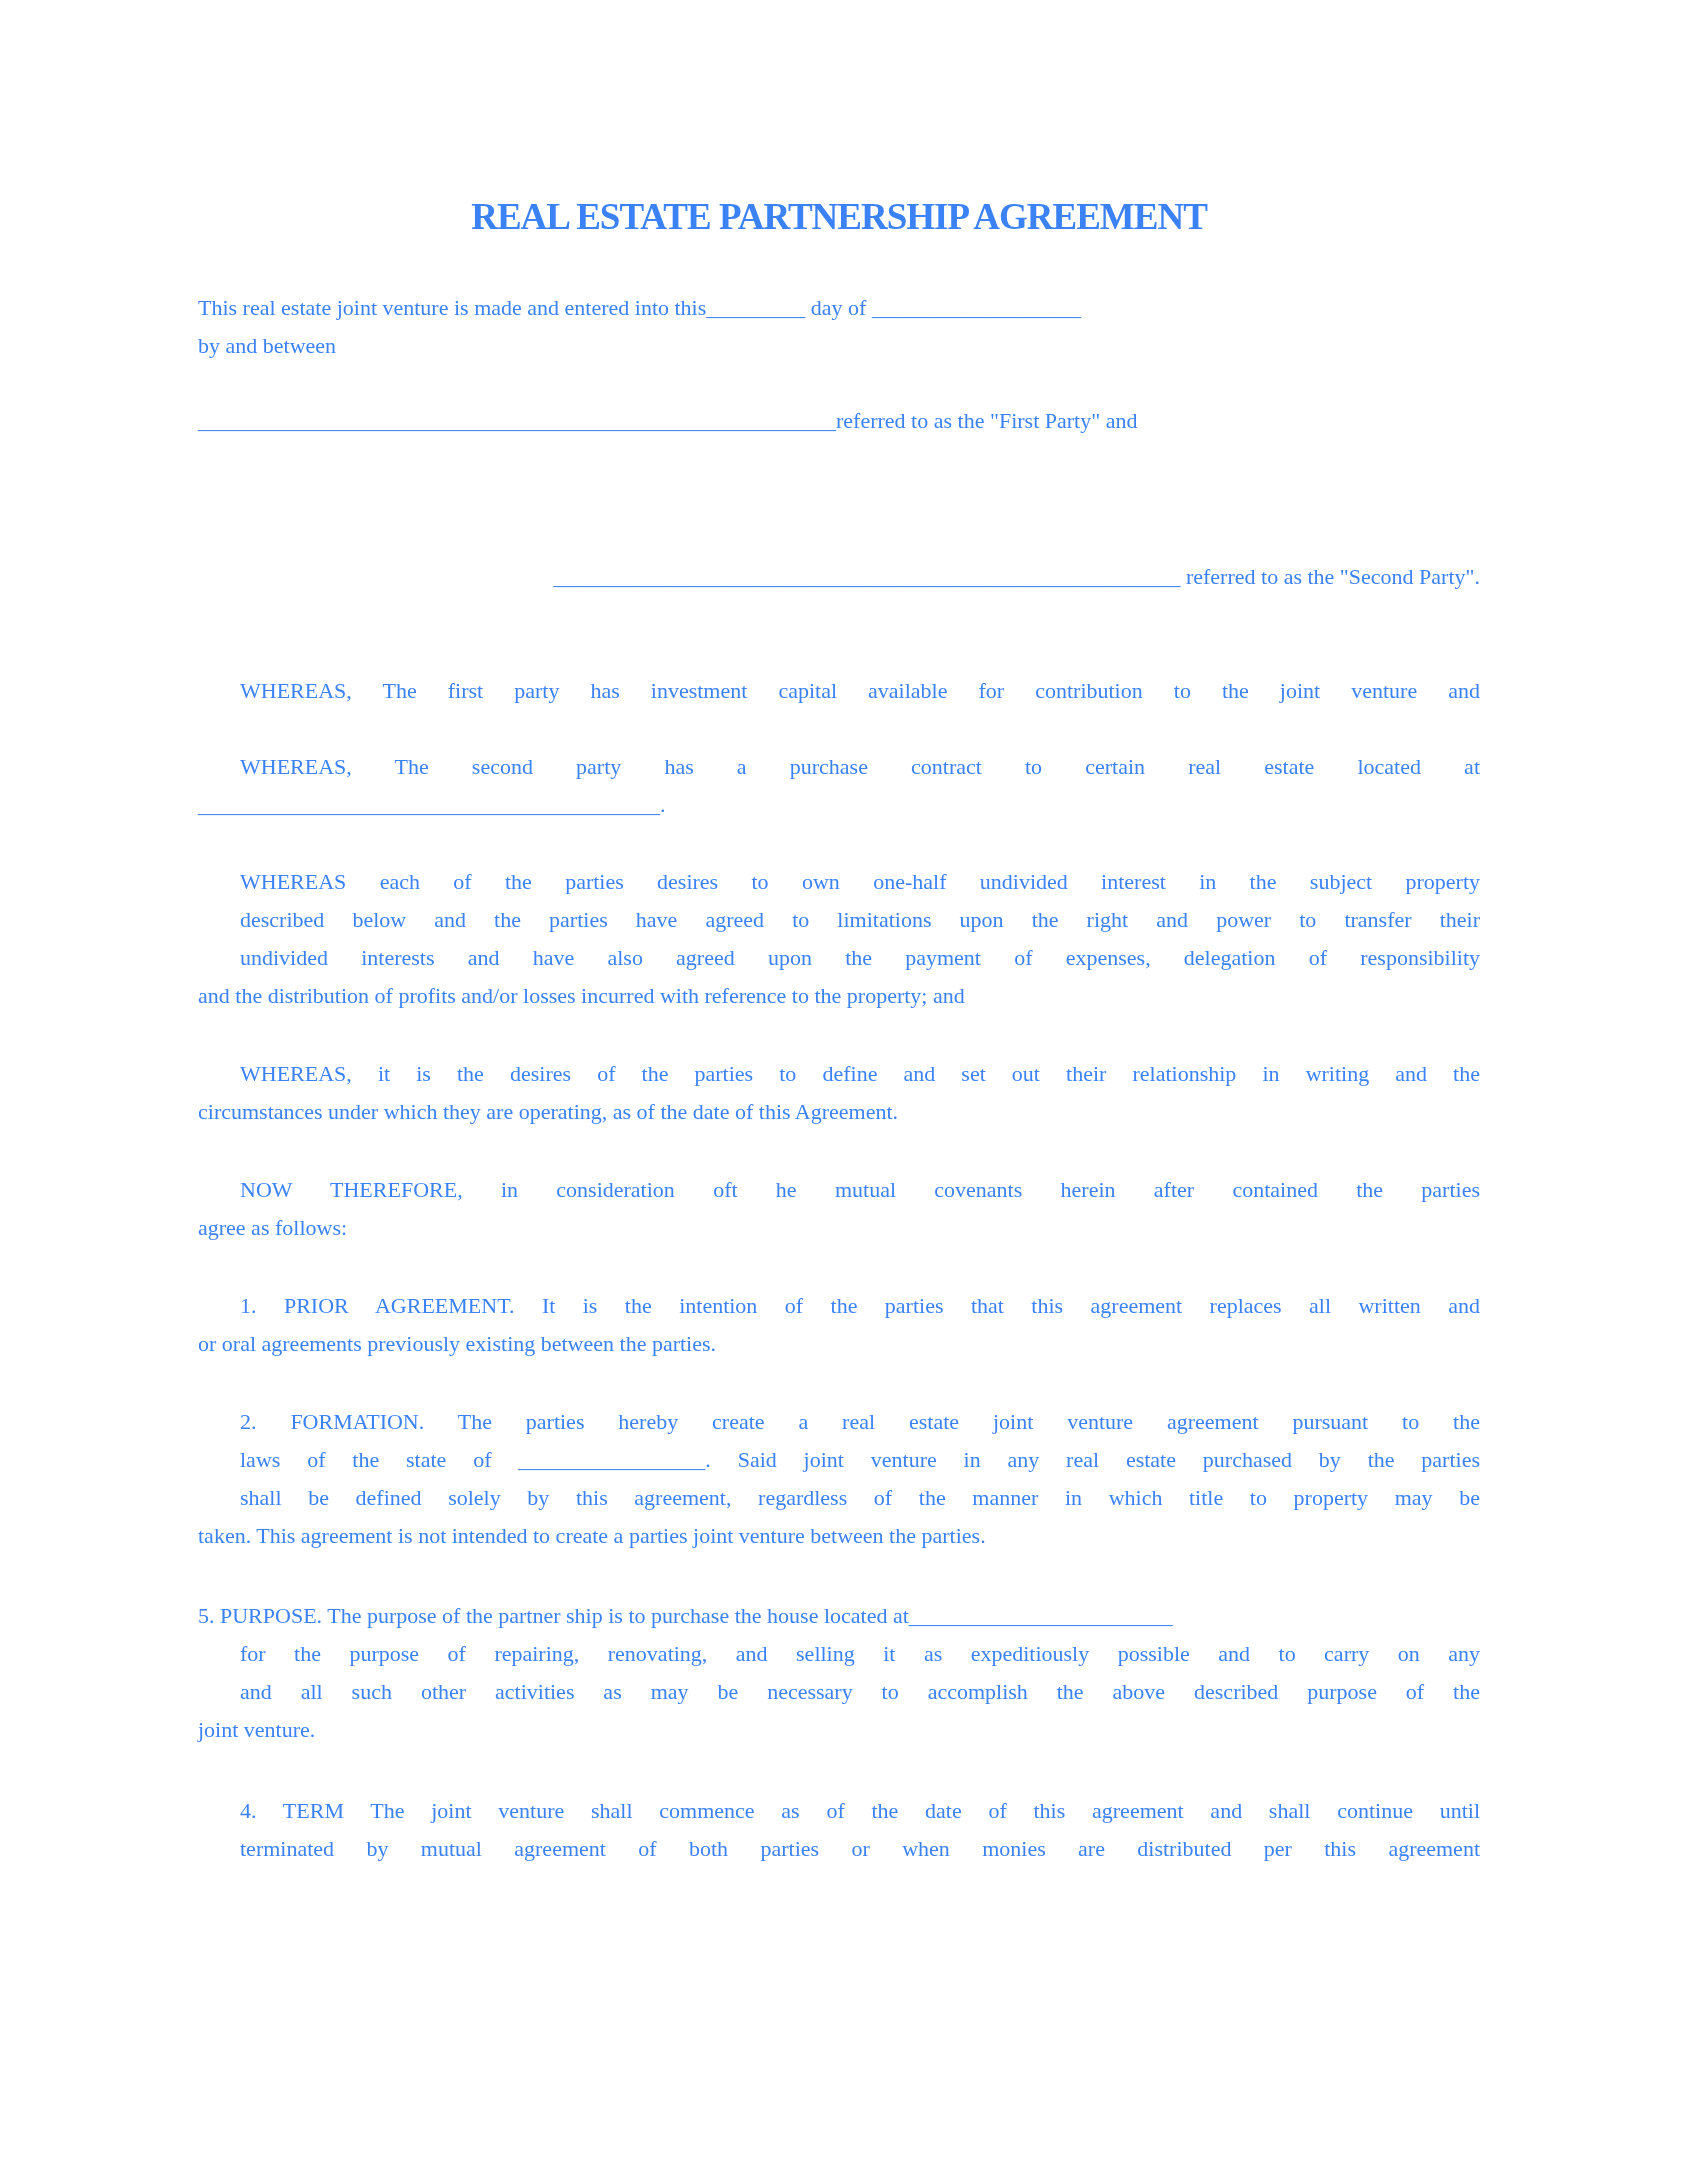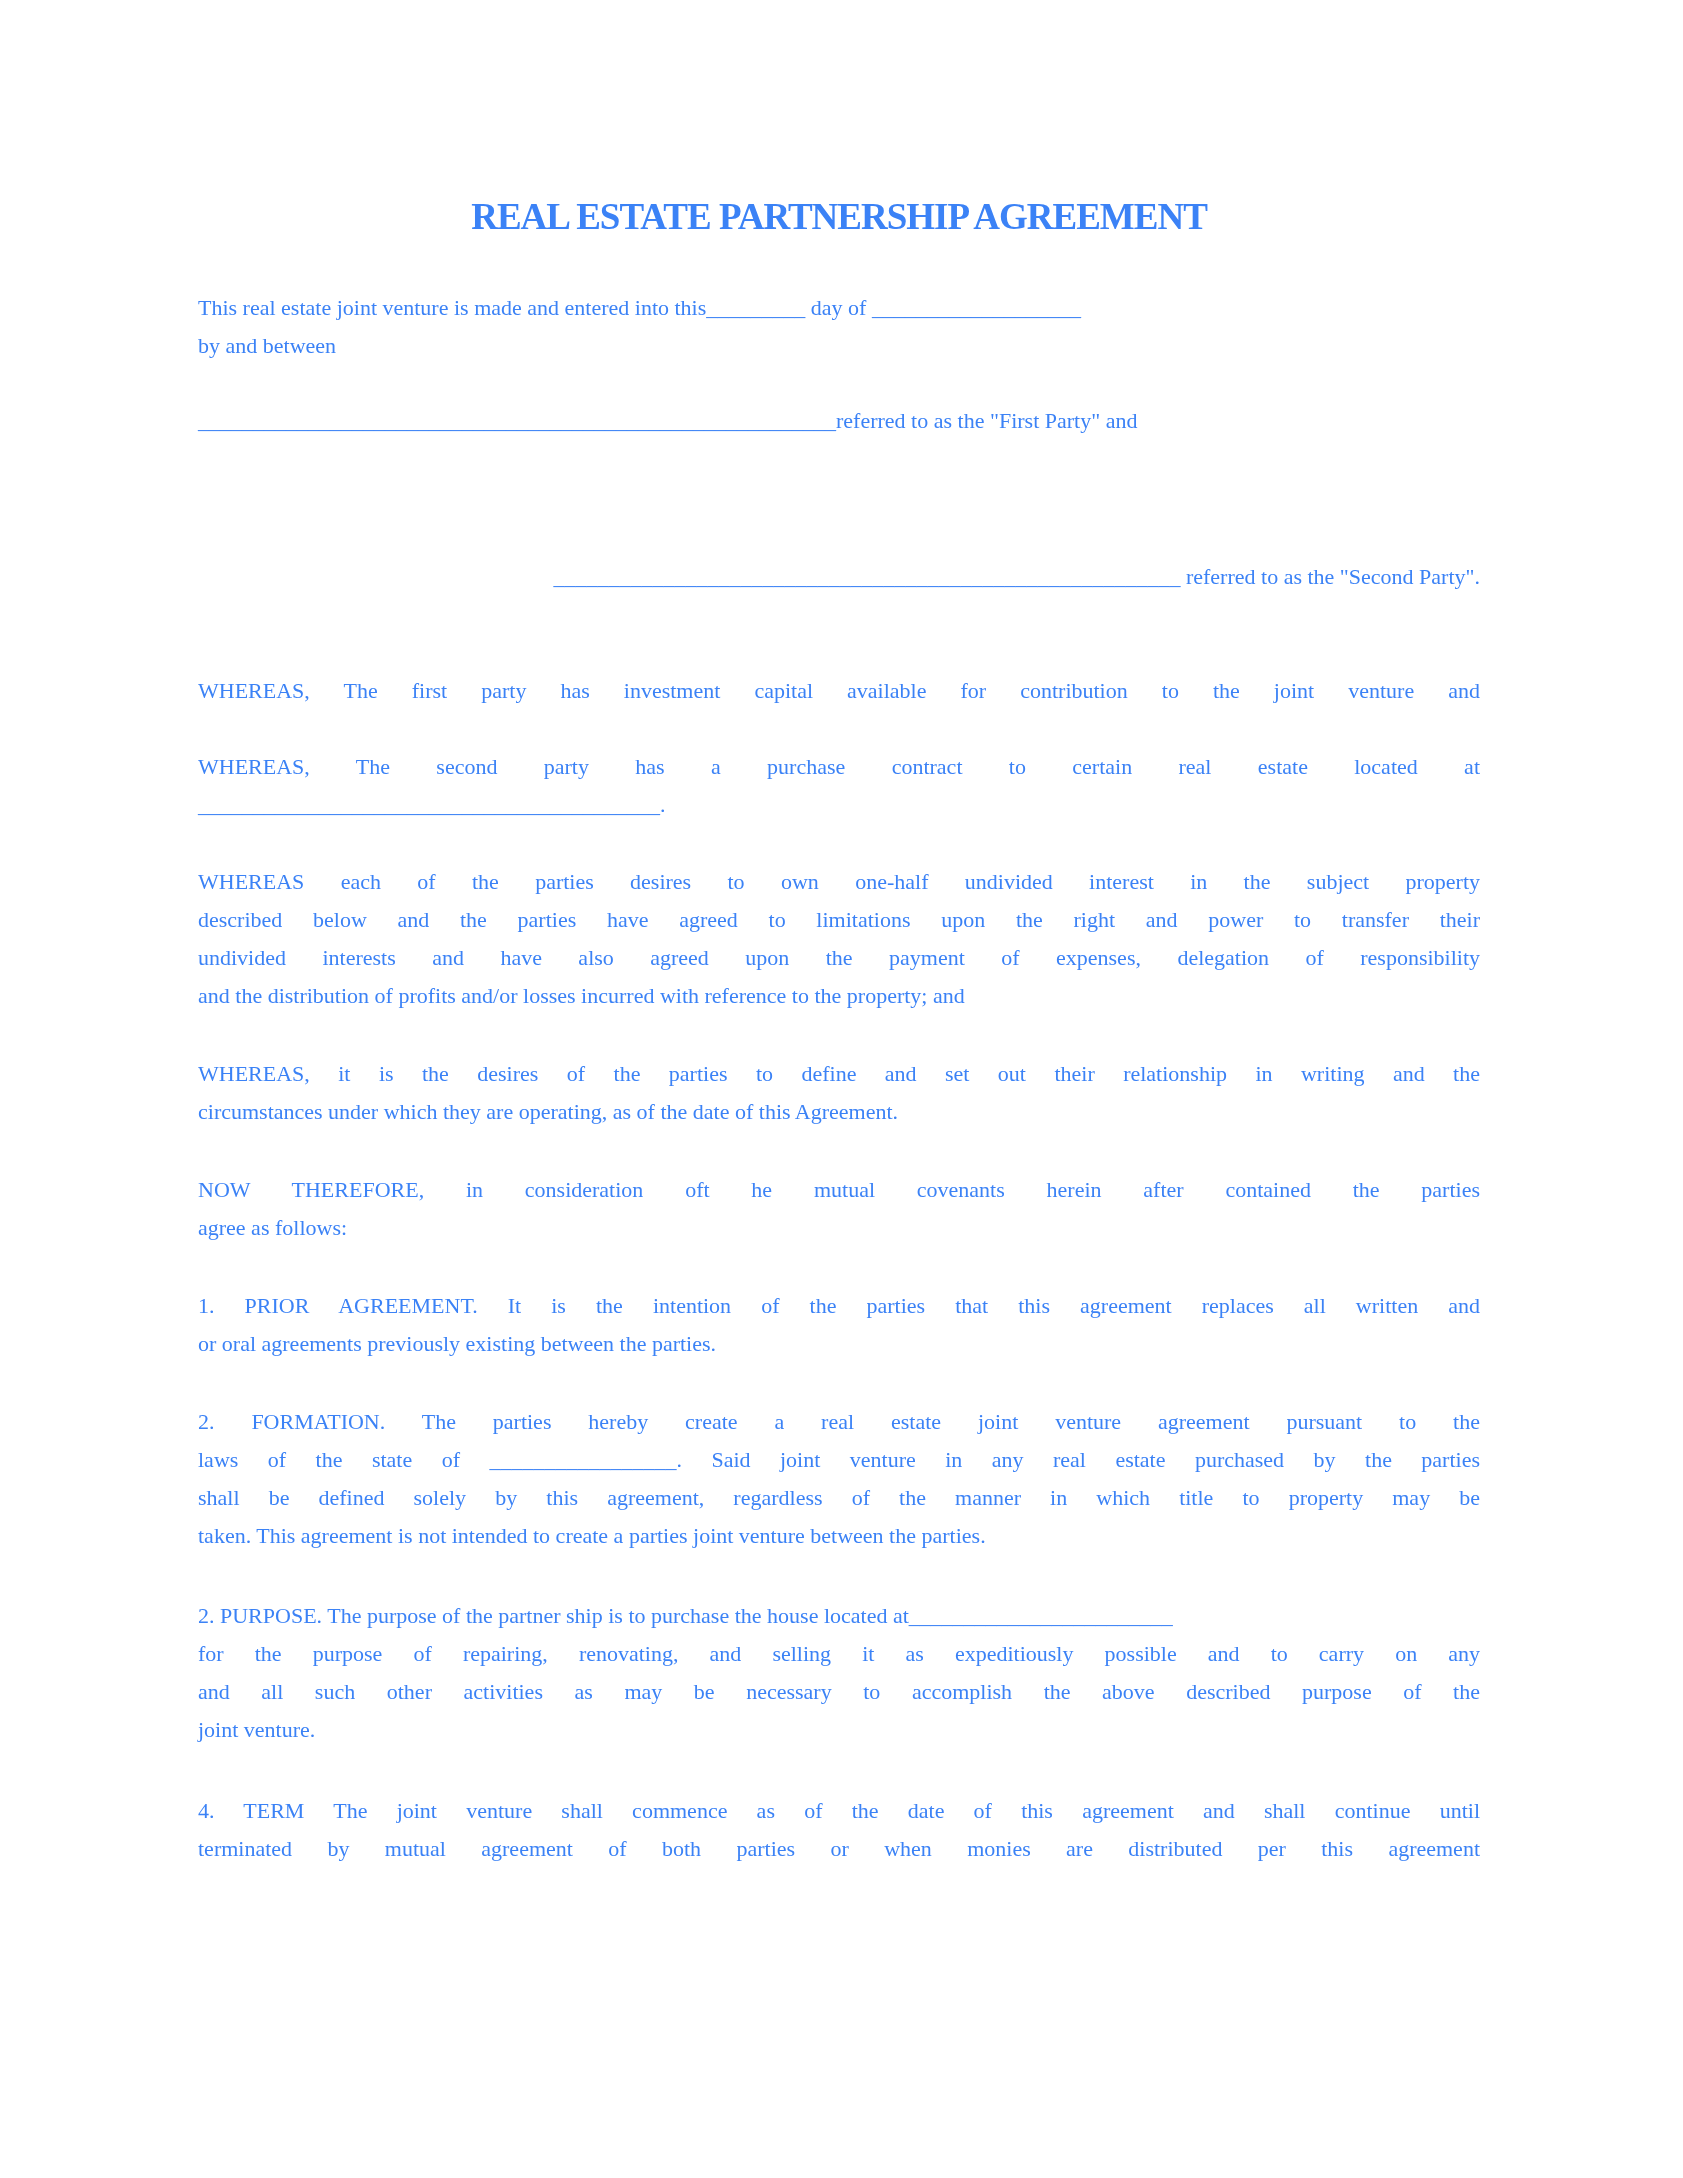--- a/index.html
+++ b/index.html
@@ -31,20 +31,21 @@
   .line {
     font-size: 22px;
     line-height: 38px;
     letter-spacing: 0;
     min-height: 38px;
   }
   .just {
     text-align: justify;
     text-align-last: justify;
     text-justify: inter-word;
+    margin-left: 42px;
   }
   
   .b-intro   { margin-top: 51px; }
   .b-fp      { margin-top: 37px; }
   .b-sp      { margin-top: 118px; text-align: right; }
   .b-w1      { margin-top: 76px; }
   .b-w2      { margin-top: 38px; }
   .b-w3      { margin-top: 39px; }
   .b-w4      { margin-top: 40px; }
   .b-now     { margin-top: 40px; }
@@ -106,21 +107,21 @@
     </div>
 
     <div class="block b-s2">
       <div class="line just">2. FORMATION.  The parties hereby create a real estate joint venture agreement pursuant to the</div>
       <div class="line just">laws of the state of _________________.  Said joint venture in any real estate purchased by the parties</div>
       <div class="line just">shall be defined solely by this agreement, regardless of the manner in which title to property may be</div>
       <div class="line">taken.  This agreement is not intended to create a parties joint venture between the parties.</div>
     </div>
 
     <div class="block b-s3">
-      <div class="line">2. PURPOSE. The purpose of the partner ship is to purchase the house located at________________________</div>
+      <div class="line">5. PURPOSE. The purpose of the partner ship is to purchase the house located at________________________</div>
       <div class="line just">for the purpose of repairing, renovating, and selling it as expeditiously possible and to carry on any</div>
       <div class="line just">and all such other activities as may be necessary to accomplish the above described purpose of the</div>
       <div class="line">joint venture.</div>
     </div>
 
     <div class="block b-s4">
       <div class="line just">4. TERM The joint venture shall commence as of the date of this agreement and shall continue until</div>
       <div class="line just">terminated by mutual agreement of both parties or when monies are distributed per this agreement</div>
     </div>
 

